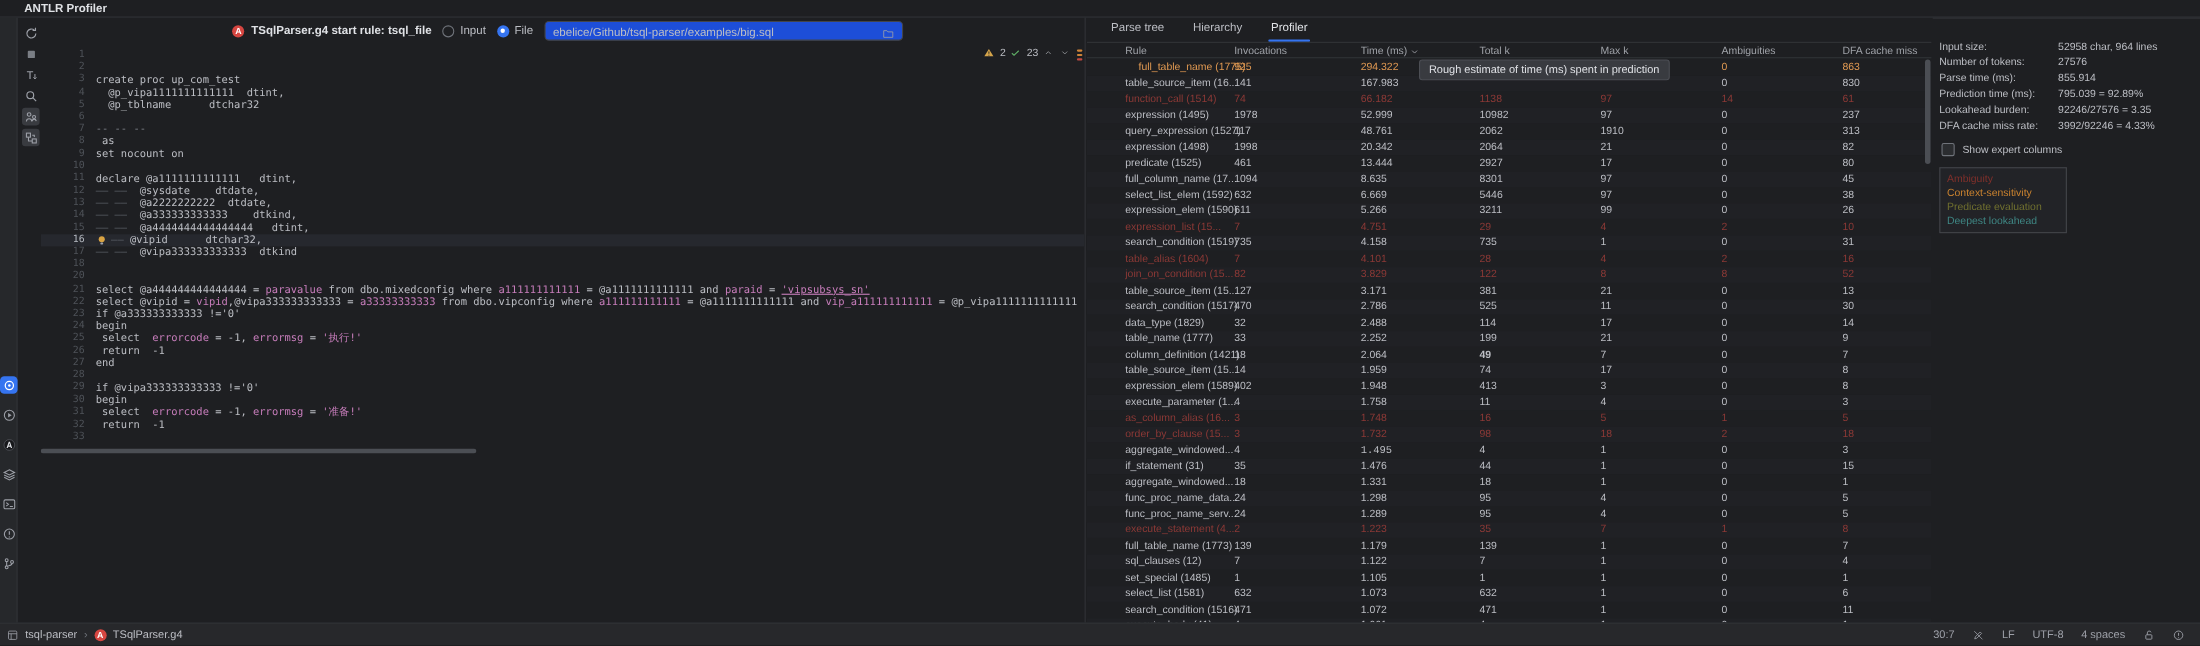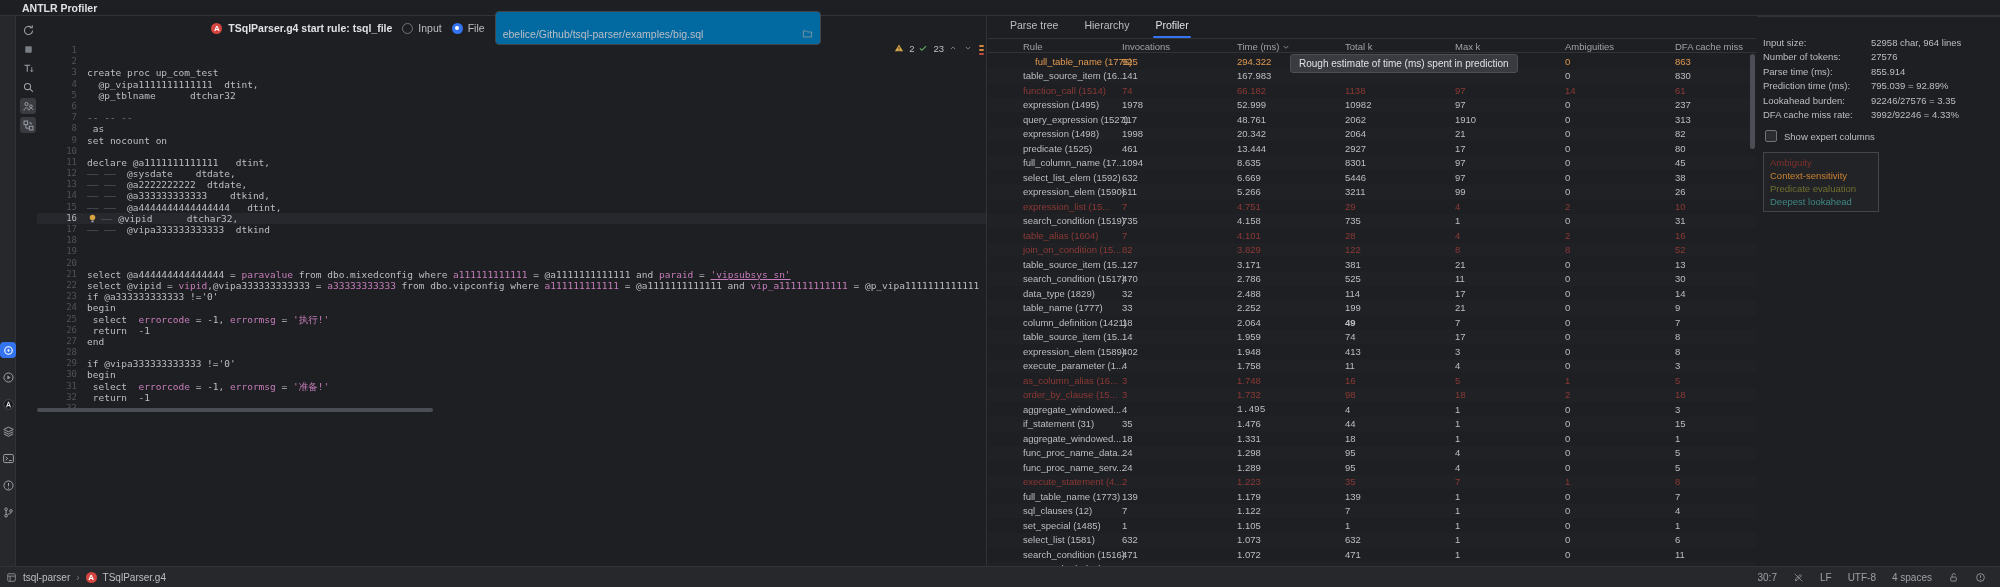--- a/index.html
+++ b/index.html
@@ -20,22 +20,22 @@
   .pv-toolbar{position:absolute;left:30px;top:0;right:0;height:24px;display:flex;align-items:center;
               justify-content:center;gap:10px;font-size:10.5px;color:#bcbec4;}
   .grammar-label{display:flex;align-items:center;gap:6px;font-weight:700;color:#dfe1e5;}
   .antlr-badge{width:11px;height:11px;border-radius:50%;background:#d64641;color:#fff;font-size:8px;font-weight:700;
                display:inline-flex;align-items:center;justify-content:center;flex:none;}
   .radio-group{display:flex;align-items:center;gap:5px;}
   .radio{width:11px;height:11px;border-radius:50%;box-sizing:border-box;flex:none;}
   .radio.off{border:1.5px solid #6f737a;}
   .radio.on{background:#3574f0;position:relative;}
   .radio.on:after{content:"";position:absolute;left:3.5px;top:3.5px;width:4px;height:4px;background:#fff;border-radius:50%;}
-  .path-box{display:flex;align-items:flex-start;gap:8px;background:#0369a1;border:1px solid #43454a;border-radius:4px;
-            height:18px;padding:16px 7px;min-width:326px;font-size:10.5px;color:#bcbec4;box-sizing:border-box;}
+  .path-box{display:flex;align-items:flex-end;gap:8px;background:#1d4ed8;border:1px solid #43454a;border-radius:4px;
+            height:18px;padding:0 7px;min-width:326px;font-size:10.5px;color:#bcbec4;box-sizing:border-box;}
   .path-box .spacer{flex:1}
   .path-box svg{width:11px;height:11px;color:#9da0a8;}
   .side-tools{position:absolute;left:2px;top:6px;width:20px;display:flex;flex-direction:column;gap:3px;align-items:center;}
   .st-icon{width:16px;height:16px;color:#9da0a8;display:flex;align-items:center;justify-content:center;}
   .st-icon svg{width:13px;height:13px;}
   .st-icon.toggled{background:#393b40;border-radius:3px;}
   
   .editor{position:absolute;left:21px;top:24px;right:0;bottom:0;font-family:"DejaVu Sans Mono",monospace;
           font-size:9.5px;overflow:hidden;}
   .code-lines{padding-top:5px;}
@@ -227,21 +227,20 @@
           <div class="line"><span class="ln">12</span><span class="sd">—— ——  </span><span class="sb">@sysdate    dtdate,</span></div>
           <div class="line"><span class="ln">13</span><span class="sd">—— ——  </span><span class="sb">@a2222222222  dtdate,</span></div>
           <div class="line"><span class="ln">14</span><span class="sd">—— ——  </span><span class="sb">@a333333333333    dtkind,</span></div>
           <div class="line"><span class="ln">15</span><span class="sd">—— ——  </span><span class="sb">@a4444444444444444   dtint,</span></div>
           <div class="line active"><span class="ln">16</span><span class="bulb"><svg viewBox="0 0 16 16">
                 <circle cx="8" cy="6.6" r="4" fill="#d9a343"></circle>
                 <rect x="6.2" y="10.8" width="3.6" height="2.6" rx="0.8" fill="#9da0a8"></rect>
               </svg></span><span class="sd">—— </span><span class="sb">@vipid      dtchar32,</span></div>
           <div class="line"><span class="ln">17</span><span class="sd">—— ——  </span><span class="sb">@vipa333333333333  dtkind</span></div>
           <div class="line"><span class="ln">18</span></div>
-          <div class="line"><span class="ln">19</span></div>
           <div class="line"><span class="ln">20</span></div>
           <div class="line"><span class="ln">21</span><span class="sb">select @a444444444444444 = </span><span class="sp">paravalue</span><span class="sb"> from dbo.mixedconfig where </span><span class="sp">a111111111111</span><span class="sb"> = @a1111111111111 and </span><span class="sp">paraid</span><span class="sb"> = </span><span class="sp su">'vipsubsys_sn'</span></div>
           <div class="line"><span class="ln">22</span><span class="sb">select @vipid = </span><span class="sp">vipid</span><span class="sb">,@vipa333333333333 = </span><span class="sp">a33333333333</span><span class="sb"> from dbo.vipconfig where </span><span class="sp">a111111111111</span><span class="sb"> = @a1111111111111 and </span><span class="sp">vip_a111111111111</span><span class="sb"> = @p_vipa1111111111111</span></div>
           <div class="line"><span class="ln">23</span><span class="sb">if @a333333333333 !='0'</span></div>
           <div class="line"><span class="ln">24</span><span class="sb">begin</span></div>
           <div class="line"><span class="ln">25</span><span class="sb"> select  </span><span class="sp">errorcode</span><span class="sb"> = -1, </span><span class="sp">errormsg</span><span class="sb"> = </span><span class="sp">'执行!'</span></div>
           <div class="line"><span class="ln">26</span><span class="sb"> return  -1</span></div>
           <div class="line"><span class="ln">27</span><span class="sb">end</span></div>
           <div class="line"><span class="ln">28</span></div>
           <div class="line"><span class="ln">29</span><span class="sb">if @vipa333333333333 !='0'</span></div>

